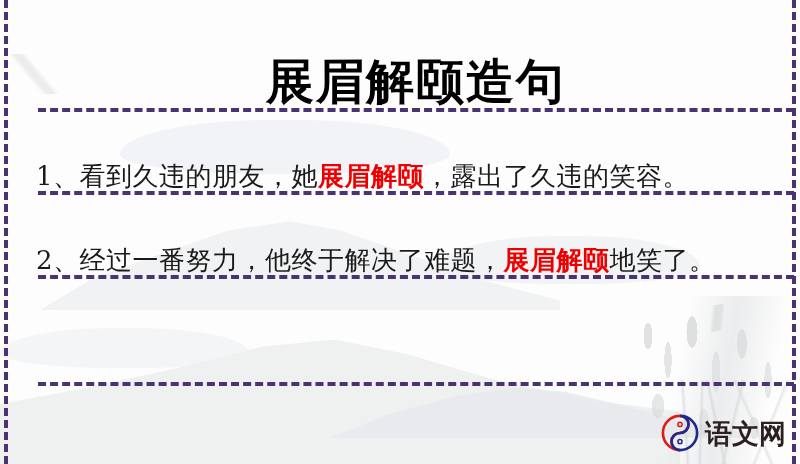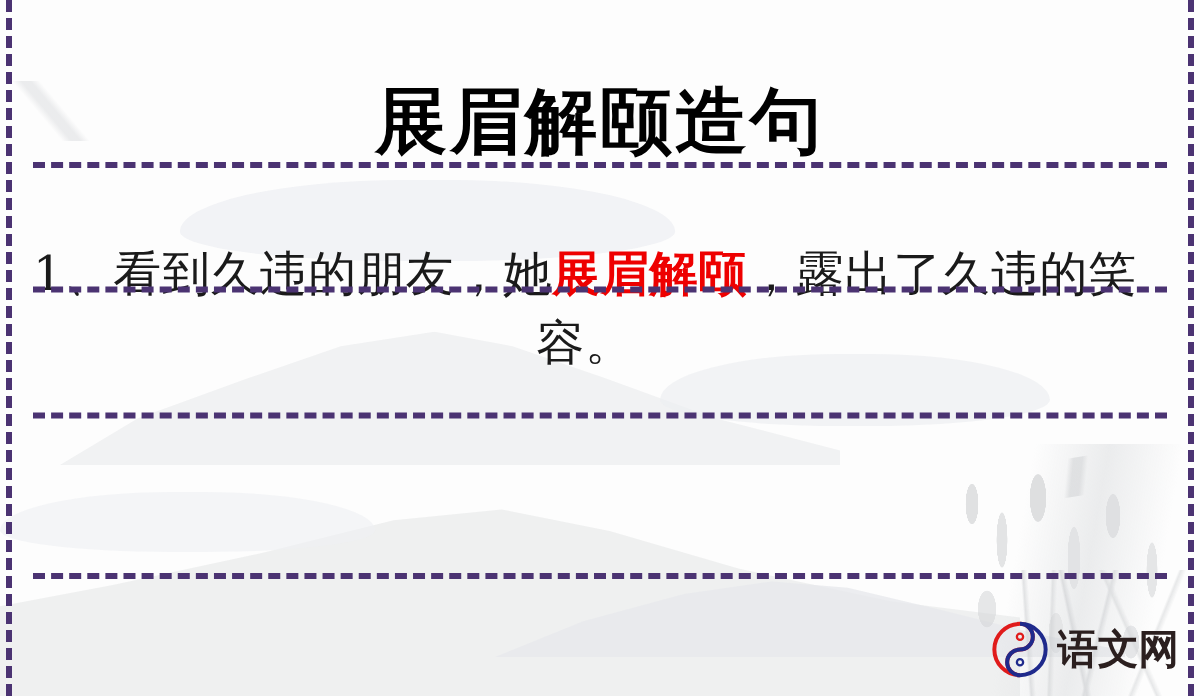--- a/index.html
+++ b/index.html
@@ -159,20 +159,21 @@
   }
   .side-rule.left  { left: 4px; }
   .side-rule.right { left: 792px; }
 
   
   .content {
     position: relative;
     z-index: 2;
     width: 712px;
     height: 464px;
+    margin-left: 16px;
   }
 
   .page-title {
     position: absolute;
     left: 0;
     top: 22px;
     width: 800px;
     text-align: center;
     font-family: "DejaVu Serif", "Liberation Serif", serif;
     font-size: 48px;
@@ -193,26 +194,25 @@
   .divider.d1 { top: 108px; }
   .divider.d2 { top: 191px; }
   .divider.d3 { top: 275px; }
   .divider.d4 { top: 382px; }
 
   .sentence {
     position: absolute;
     left: 20px;
     width: 740px;
     font-family: "DejaVu Serif", "Liberation Serif", serif;
-    font-size: 32px;
+    font-size: 26px;
     font-weight: 400;
     color: #1a1a1a;
     line-height: 46px;
     letter-spacing: 0.5px;
-    text-align: center;
   }
   .sentence.s1 { top: 127px; }
   .sentence.s2 { top: 211px; }
   .sentence.s3 { top: 294px; }
 
   .idiom {
     color: #ee0000;
     font-weight: 700;
   }
 
@@ -268,20 +268,23 @@
     <h1 class="page-title">展眉解颐造句</h1>
 
     <div class="divider d1"></div>
 
     <p class="sentence s1">
       <span>1、</span><span>看到久违的朋友，她</span><span class="idiom">展眉解颐</span><span>，露出了久违的笑容。</span>
     </p>
 
     <div class="divider d2"></div>
 
+    <p class="sentence s2">
+      <span>2、</span><span>经过一番努力，他终于解决了难题，</span><span class="idiom">展眉解颐</span><span>地笑了。</span>
+    </p>
 
     <div class="divider d3"></div>
 
 
     <div class="divider d4"></div>
 
   </div>
 
   <div class="watermark">
     <svg class="wm-emblem" viewBox="0 0 100 100">

